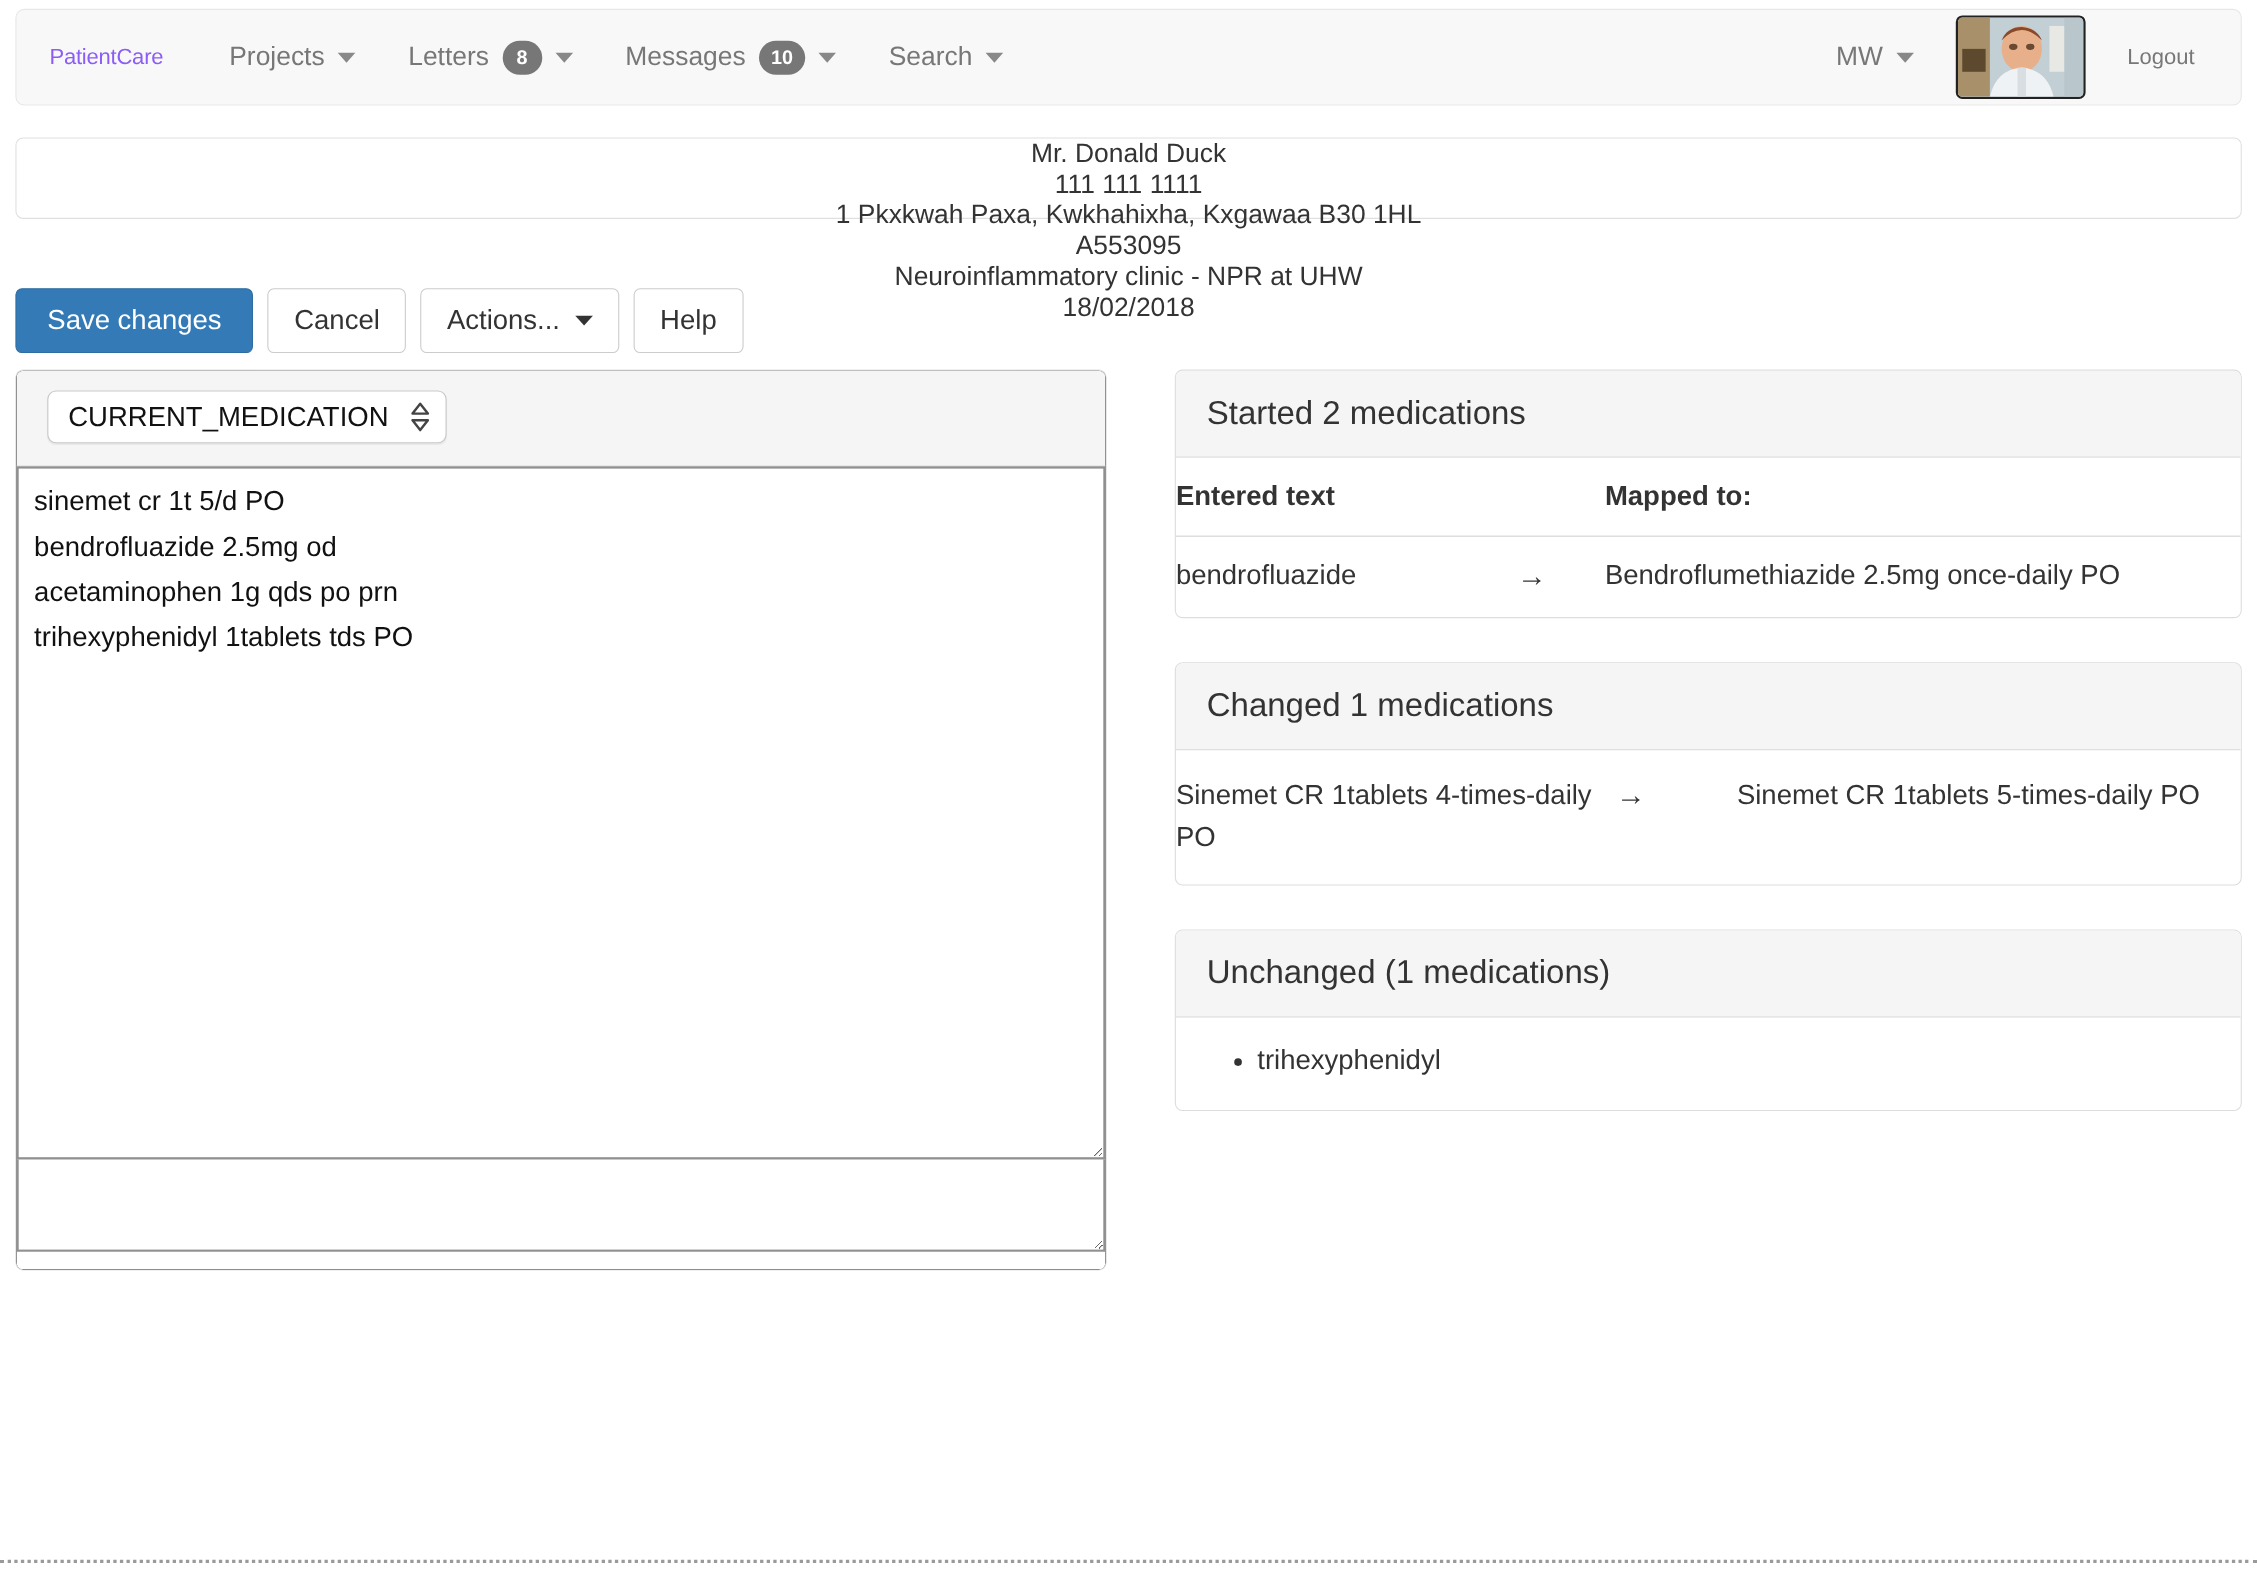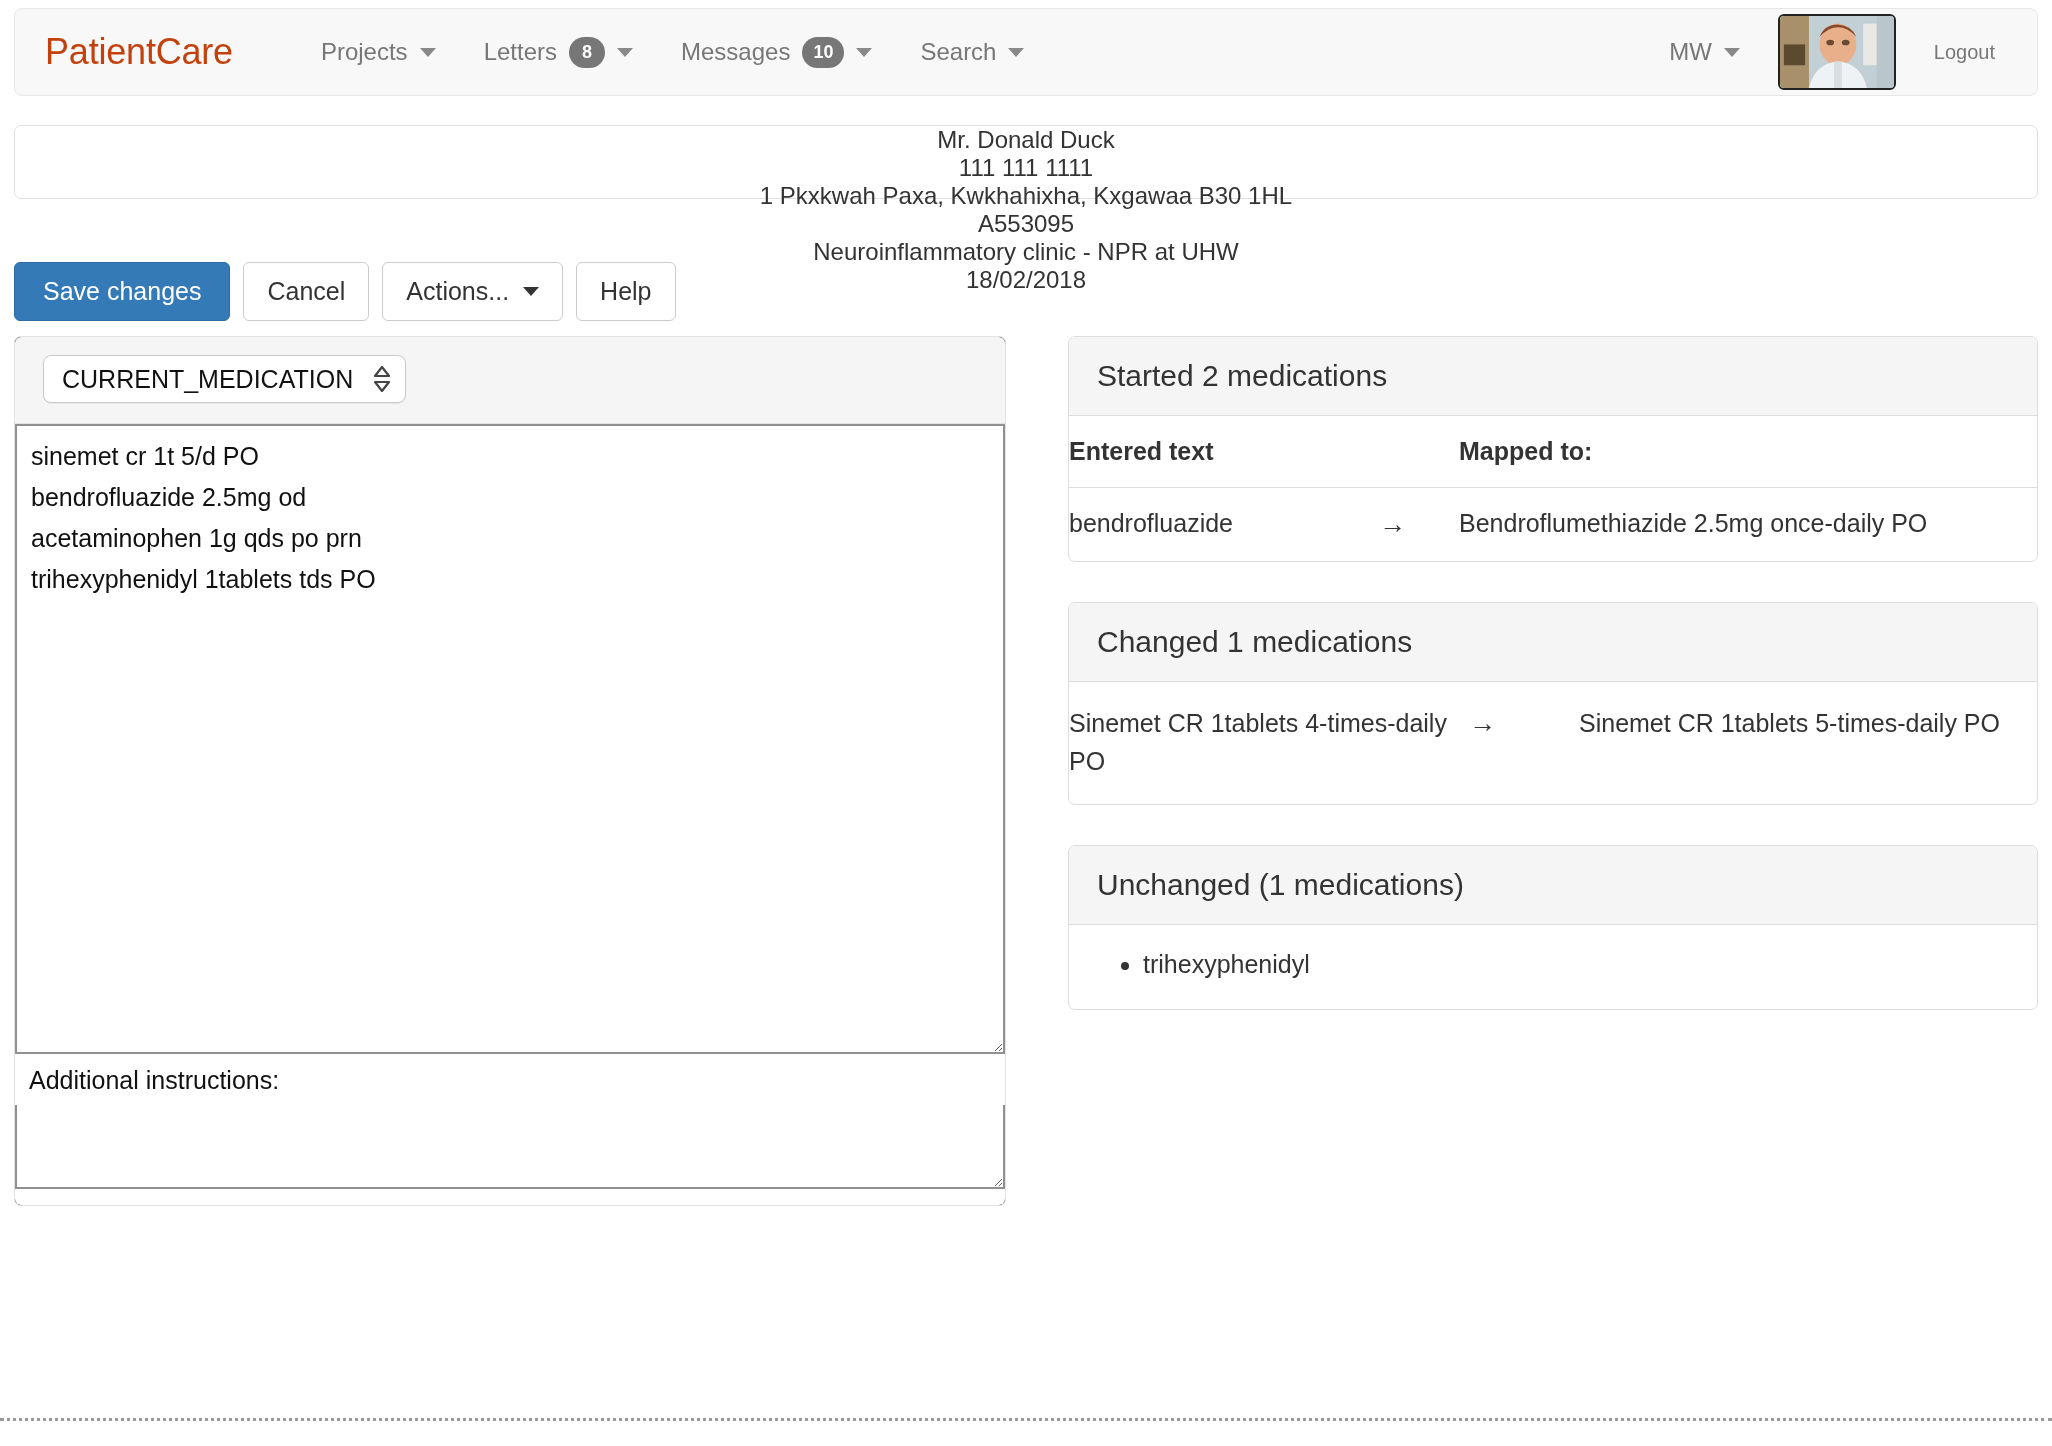--- a/index.html
+++ b/index.html
@@ -26,24 +26,24 @@
     width: 2024px;
     height: 88px;
     background: #f8f8f8;
     border: 1px solid #e7e7e7;
     border-radius: 8px;
     display: flex;
     align-items: center;
     padding: 0 0 0 30px;
   }
   .brand {
-    font-size: 36px;
-    color: #c2410c;
+    font-size: 20px;
+    color: #8b5cf6;
     letter-spacing: -0.2px;
-    margin-right: 64px;
+    margin-right: 36px;
     white-space: nowrap;
   }
   .nav-links {
     display: flex;
     align-items: center;
     gap: 0px;
   }
   .nav-item {
     display: flex;
     align-items: center;
@@ -404,21 +404,20 @@
       </div>
     </div>
 
     <div class="ta-wrap">
       <textarea id="med-textarea" class="plain" spellcheck="false" style="">sinemet cr 1t 5/d PO
 bendrofluazide 2.5mg od
 acetaminophen 1g qds po prn
 trihexyphenidyl 1tablets tds PO</textarea>
     </div>
 
-    <div class="instr-label">Additional instructions:</div>
 
     <textarea id="instr-textarea" class="plain" spellcheck="false" placeholder="" style=""></textarea>
 
     <div class="card-pad-bottom"></div>
   </div>
 </div>
 
 <div class="col-right">
 
   <div class="panel">

